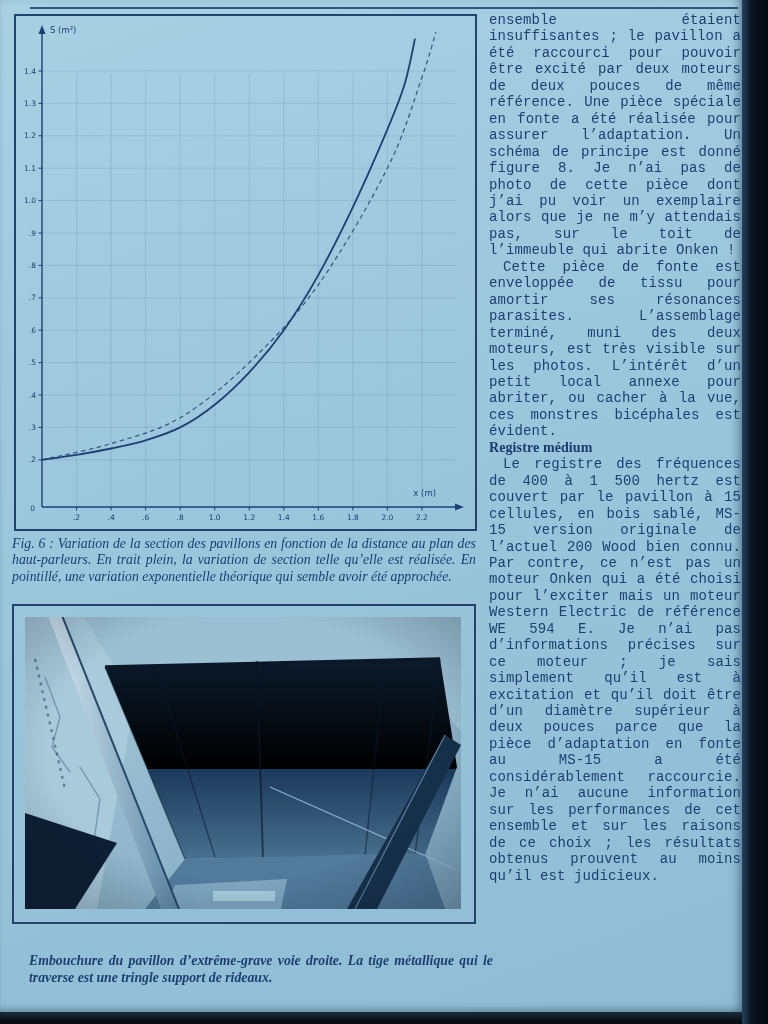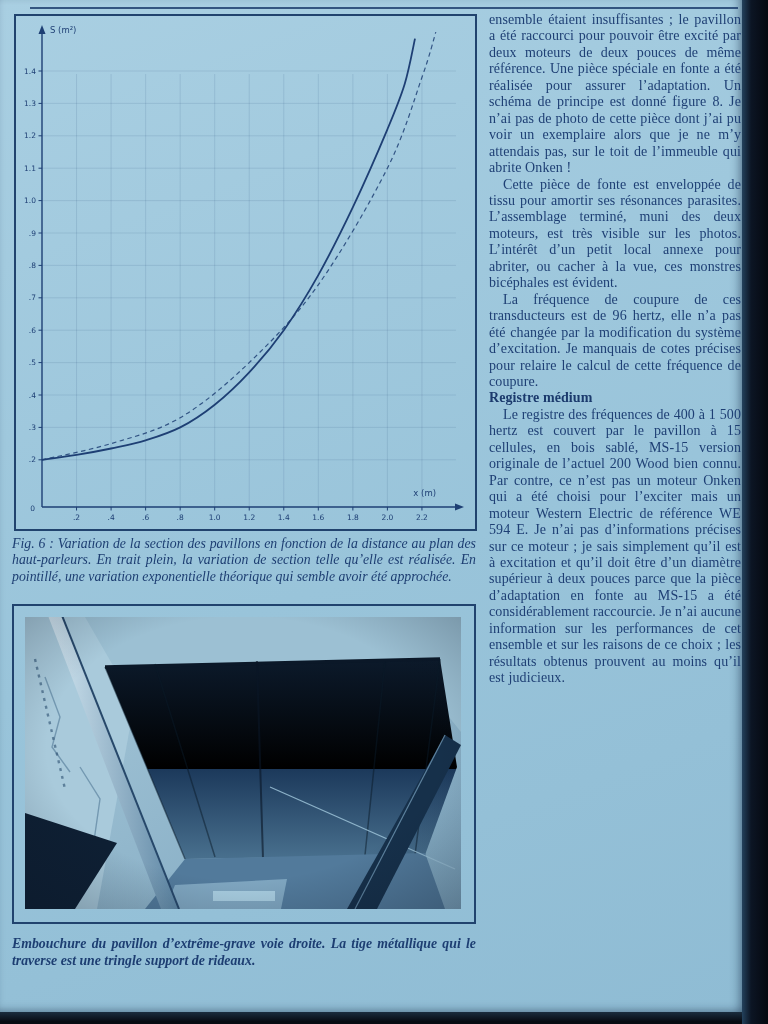--- a/index.html
+++ b/index.html
@@ -30,30 +30,30 @@
     position:absolute;left:12px;top:536px;width:464px;margin:0;
     font-style:italic;font-weight:normal;font-size:13.8px;line-height:16.4px;
     color:#1d3e72;text-align:justify;
   }
   .photo-frame{
     position:absolute;left:12px;top:604px;width:438px;height:294px;
     border:2px solid #21436e;padding:11px;
   }
   .photo-frame svg{display:block;}
   .photo-caption{
-    position:absolute;left:12px;top:936px;width:464px;margin:0;
+    position:absolute;left:12px;top:936px;width:464px;margin:17px;
     font-style:italic;font-weight:bold;font-size:13.8px;line-height:16.6px;
     color:#1d3e72;text-align:justify;
   }
   .column{
     position:absolute;left:489px;top:12px;width:252px;
     font-size:14px;line-height:16.45px;color:#1e3f74;text-align:justify;
     letter-spacing:.1px;
   }
-  .column p{margin:0;}
+  .column p{margin:0;font-family:Liberation Mono, monospace;}
   .column p.indent{text-indent:14px;}
   .column h3{margin:0;font-size:14px;line-height:16.45px;font-weight:bold;color:#1b3a6d;}
   .page-number{
     position:absolute;left:489px;top:982px;width:232px;text-align:right;
     font-size:14.5px;color:#1e3f74;letter-spacing:1px;
   }
 </style>
 </head>
 <body>
 
@@ -190,21 +190,20 @@
       <path d="M36,-4 L154,292" stroke="#27486a" stroke-width="2"></path>
       <rect x="0" y="0" width="436" height="292" fill="url(#vig)"></rect>
     </svg>
   </div>
 
   <p class="photo-caption">Embouchure du pavillon d’extrême-grave voie droite. La tige métallique qui le traverse est une tringle support de rideaux.</p>
 
   <div class="column" id="article">
       <p>ensemble étaient insuffisantes ; le pavillon a été raccourci pour pouvoir être excité par deux moteurs de deux pouces de même référence. Une pièce spéciale en fonte a été réalisée pour assurer l’adaptation. Un schéma de principe est donné figure 8. Je n’ai pas de photo de cette pièce dont j’ai pu voir un exemplaire alors que je ne m’y attendais pas, sur le toit de l’immeuble qui abrite Onken !</p>
       <p class="indent">Cette pièce de fonte est enveloppée de tissu pour amortir ses résonances parasites. L’assemblage terminé, muni des deux moteurs, est très visible sur les photos. L’intérêt d’un petit local annexe pour abriter, ou cacher à la vue, ces monstres bicéphales est évident.</p>
-      <p class="indent">La fréquence de coupure de ces transducteurs est de 96 hertz, elle n’a pas été changée par la modification du système d’excitation. Je manquais de cotes précises pour relaire le calcul de cette fréquence de coupure.</p>
       <h3>Registre médium</h3>
       <p class="indent">Le registre des fréquences de 400 à 1 500 hertz est couvert par le pavillon à 15 cellules, en bois sablé, MS-15 version originale de l’actuel 200 Wood bien connu. Par contre, ce n’est pas un moteur Onken qui a été choisi pour l’exciter mais un moteur Western Electric de référence WE 594 E. Je n’ai pas d’informations précises sur ce moteur ; je sais simplement qu’il est à excitation et qu’il doit être d’un diamètre supérieur à deux pouces parce que la pièce d’adaptation en fonte au MS-15 a été considérablement raccourcie. Je n’ai aucune information sur les performances de cet ensemble et sur les raisons de ce choix ; les résultats obtenus prouvent au moins qu’il est judicieux.</p>
     </div>
 
 </div>
 
 <div class="edge-right"></div>
 <div class="edge-bottom"></div>
 
 </body></html>

